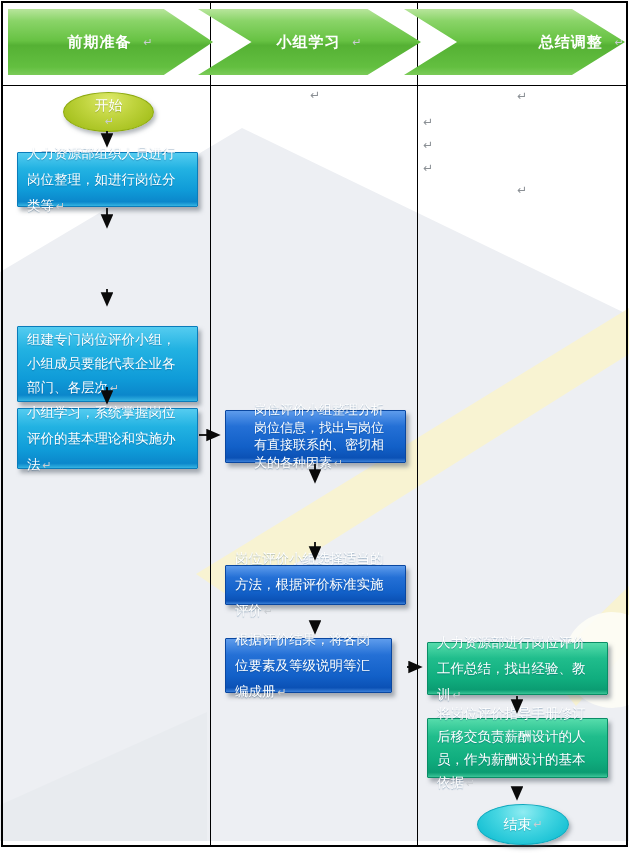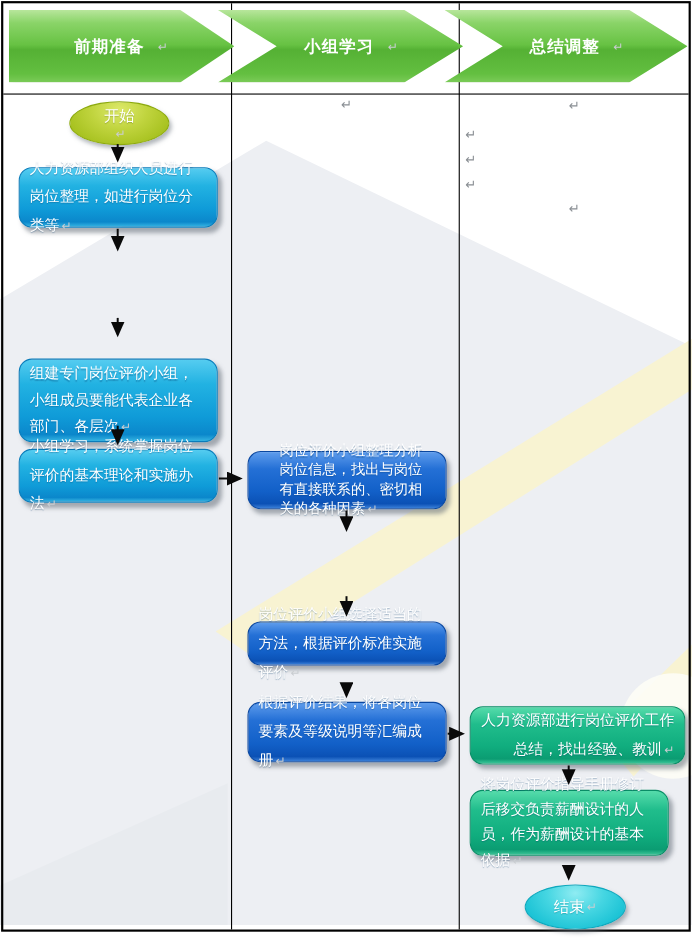--- a/index.html
+++ b/index.html
@@ -19,24 +19,24 @@
     display:flex;align-items:center;justify-content:center;
     color:#fff;font-size:15px;font-weight:bold;letter-spacing:1px;
     background:linear-gradient(180deg,#b8e69c 0%,#8ad468 18%,#67c243 48%,#55b134 55%,#63bf40 88%,#7bcb58 100%);
     filter:drop-shadow(3px 4px 2px rgba(110,120,110,0.45));
     gap:10px;
   }
   .arrow-pent{clip-path:polygon(0 0,76% 0,100% 50%,76% 100%,0 100%);}
   .arrow-chev{clip-path:polygon(0 0,76% 0,100% 50%,76% 100%,0 100%,24% 50%);}
   .a1{left:8px;width:205px;}
   .a2{left:198px;width:223px;padding-left:20px;box-sizing:border-box;}
-  .a3{left:404px;width:221px;padding-left:20px;box-sizing:border-box;}
+  .a3{left:404px;width:221px;padding-left:20px;box-sizing:border-box;justify-content:flex-end;}
   
   .box{
-    position:absolute;z-index:3;border-radius:12px;display:flex;align-items:center;
+    position:absolute;z-index:3;border-radius:1px;display:flex;align-items:center;
     color:#fff;font-size:13.5px;box-sizing:border-box;padding:4px 9px;
     box-shadow:3px 4px 4px rgba(100,110,120,0.55);
     text-shadow:0 1px 1px rgba(0,60,110,0.35);
   }
   .box-inner{width:100%;}
   .c1{background:linear-gradient(180deg,#55ccf0 0%,#22b2e2 30%,#0f9bd8 70%,#0b87cb 92%,#35b4e2 100%);border:1px solid #0a7cba;}
   .c2{background:linear-gradient(180deg,#5e9cec 0%,#2470d6 30%,#1260c8 70%,#0b51b5 92%,#3a7fd8 100%);border:1px solid #0a47a0;}
   .c3{background:linear-gradient(180deg,#56dcab 0%,#20bd8c 30%,#10ad7e 70%,#0b9c72 92%,#3cc598 100%);border:1px solid #0a8d66;}
   .lh2{line-height:26px;} .lh3{line-height:24px;margin-top:16px;} .lh3t{line-height:17.5px;font-size:13px;} .lh3s{line-height:23px;}
   .ellipse{
@@ -85,35 +85,35 @@
   <div class="ellipse start" style="left:63px;top:92px;width:89px;height:38px;">
     <span>开始</span>
       <span class="pilcrow">↵</span>
   </div>
   <div class="box c1 lh2" style="left:17px;top:152px;width:181px;height:55px;">
     <div class="box-inner"><span>人力资源部组织人员进行岗位整理，如进行岗位分类等</span><span class="pilcrow">↵</span></div>
   </div>
   <div class="box c1 lh3" style="left:17px;top:310px;width:181px;height:76px;">
     <div class="box-inner"><span>组建专门岗位评价小组，小组成员要能代表企业各部门、各层次</span><span class="pilcrow">↵</span></div>
   </div>
-  <div class="box c1 lh2" style="left:17px;top:408px;width:181px;height:49px;">
+  <div class="box c1 lh2" style="left:17px;top:408px;width:181px;height:61px;">
     <div class="box-inner"><span>小组学习，系统掌握岗位评价的基本理论和实施办法</span><span class="pilcrow">↵</span></div>
   </div>
 
   <div class="box c2 lh3t" style="left:225px;top:410px;width:181px;height:53px;padding-left:28px;">
     <div class="box-inner"><span>岗位评价小组整理分析岗位信息，找出与岗位有直接联系的、密切相关的各种因素</span><span class="pilcrow">↵</span></div>
   </div>
   <div class="box c2 lh2" style="left:225px;top:565px;width:181px;height:40px;justify-content:center;">
     <div class="box-inner"><span>岗位评价小组选择适当的方法，根据评价标准实施评价</span><span class="pilcrow">↵</span></div>
   </div>
-  <div class="box c2 lh2" style="left:225px;top:638px;width:181px;height:55px;">
+  <div class="box c2 lh2" style="left:225px;top:638px;width:167px;height:55px;">
     <div class="box-inner"><span>根据评价结果，将各岗位要素及等级说明等汇编成册</span><span class="pilcrow">↵</span></div>
   </div>
 
-  <div class="box c3 lh2" style="left:427px;top:642px;width:196px;height:53px;text-align:right;">
+  <div class="box c3 lh2" style="left:427px;top:642px;width:181px;height:53px;">
     <div class="box-inner"><span>人力资源部进行岗位评价工作总结，找出经验、教训</span><span class="pilcrow">↵</span></div>
   </div>
   <div class="box c3 lh3s" style="left:427px;top:718px;width:181px;height:60px;">
     <div class="box-inner"><span>将岗位评价指导手册修订后移交负责薪酬设计的人员，作为薪酬设计的基本依据</span><span class="pilcrow">↵</span></div>
   </div>
   <div class="ellipse end" style="left:477px;top:804px;width:90px;height:39px;">
     <span>结束</span>
       <span class="pilcrow">↵</span>
   </div>
 

